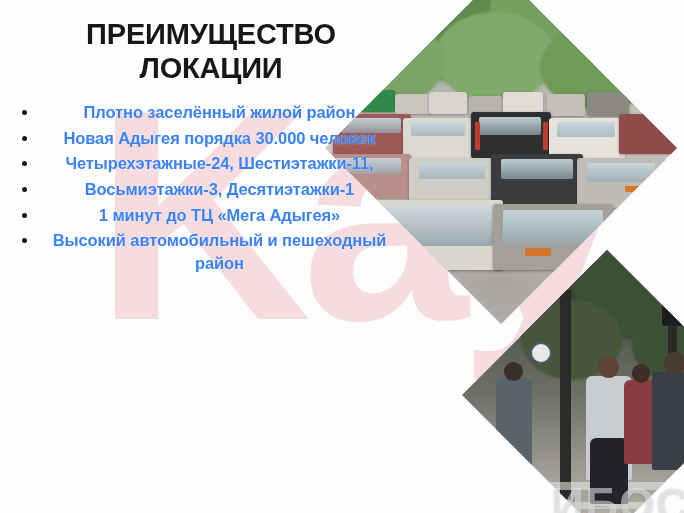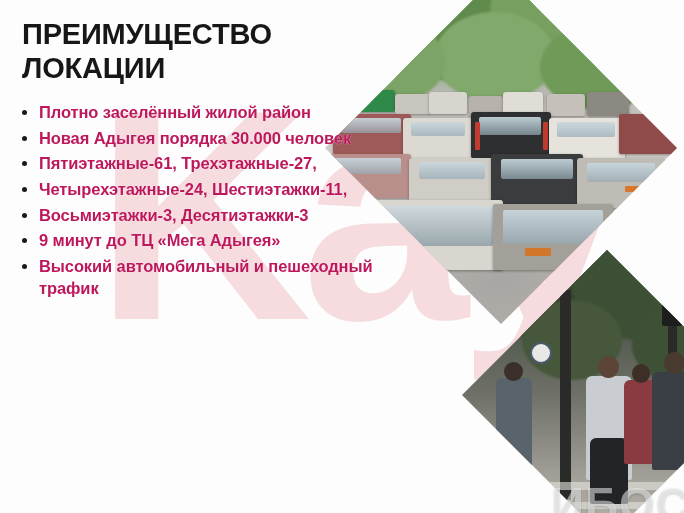--- a/index.html
+++ b/index.html
@@ -151,20 +151,21 @@
     position: absolute;
     background: rgba(228,228,224,0.6);
   }
 
   
   .content {
     position: relative;
     z-index: 5;
     padding: 18px 0 0 22px;
     width: 400px;
+    text-align: center;
   }
 
   .title {
     font-size: 29px;
     font-weight: 700;
     line-height: 1.16;
     color: #171717;
     letter-spacing: -0.2px;
     white-space: pre-line;
     text-shadow: 0 0 1px rgba(255,255,255,0.9);
@@ -175,21 +176,21 @@
     margin-top: 16px;
   }
 
   .bullet {
     position: relative;
     padding-left: 17px;
     margin-bottom: 3px;
     font-size: 16.5px;
     font-weight: 700;
     line-height: 1.37;
-    color: #be185d;
+    color: #3b82f6;
     letter-spacing: -0.1px;
     text-shadow: 0 0 1px rgba(255,255,255,0.95);
   }
 
   .bullet::before {
     content: "";
     position: absolute;
     left: 0;
     top: 9px;
     width: 5px;
@@ -292,21 +293,20 @@
 
   <div class="watermark-bottom">ИБОС</div>
 
   <div class="content">
     <h1 class="title">ПРЕИМУЩЕСТВО
 ЛОКАЦИИ</h1>
 
     <ul class="bullets">
       <li class="bullet">Плотно заселённый жилой район</li>
       <li class="bullet">Новая Адыгея порядка 30.000 человек</li>
-      <li class="bullet">Пятиэтажные-61, Трехэтажные-27,</li>
       <li class="bullet">Четырехэтажные-24, Шестиэтажки-11,</li>
-      <li class="bullet">Восьмиэтажки-3, Десятиэтажки-3</li>
-      <li class="bullet">9 минут до ТЦ «Мега Адыгея»</li>
-      <li class="bullet">Высокий автомобильный и пешеходный трафик</li>
+      <li class="bullet">Восьмиэтажки-3, Десятиэтажки-1</li>
+      <li class="bullet">1 минут до ТЦ «Мега Адыгея»</li>
+      <li class="bullet">Высокий автомобильный и пешеходный район</li>
     </ul>
   </div>
 
 </div>
 
 </body></html>

